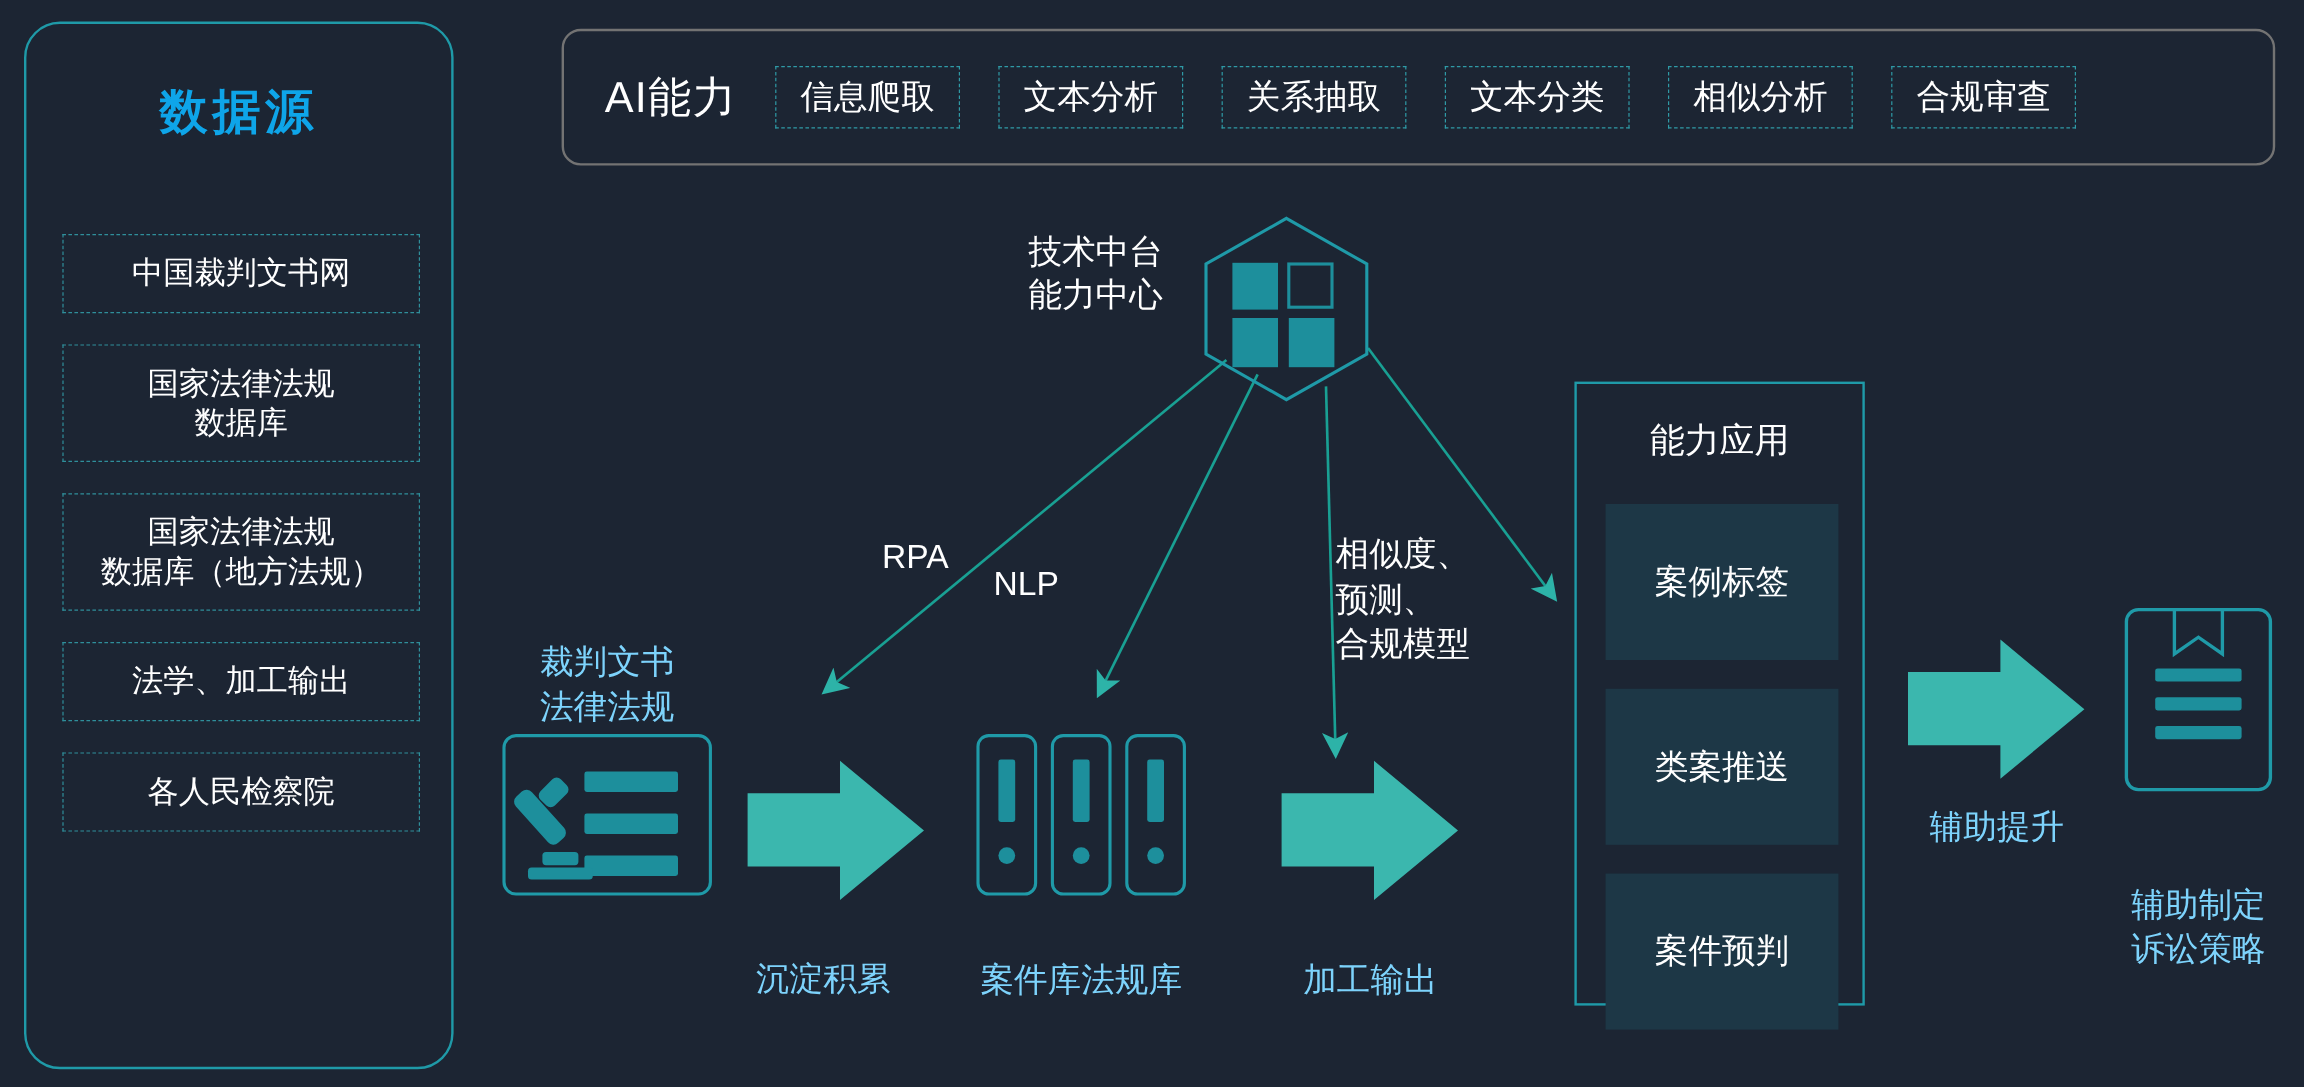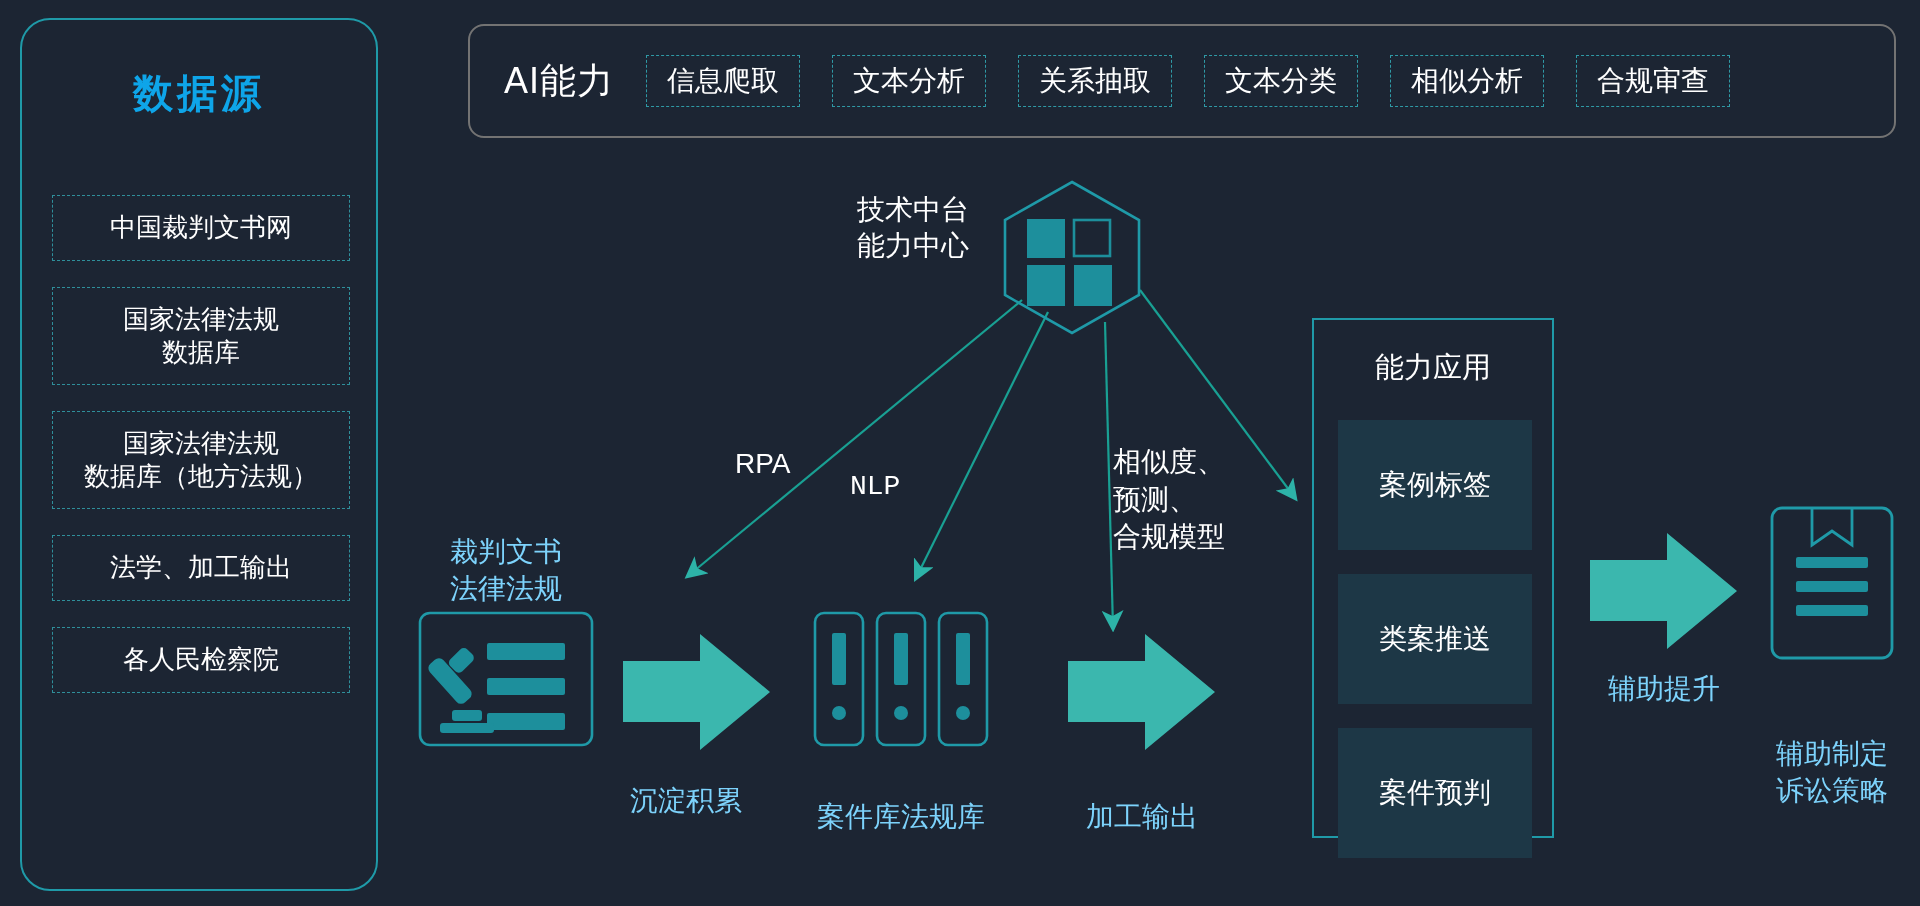--- a/index.html
+++ b/index.html
@@ -198,29 +198,29 @@
       <div class="ai-tag">文本分类</div>
       <div class="ai-tag">相似分析</div>
       <div class="ai-tag">合规审查</div>
     </div>
   </div>
 
   <div class="hex-label" style="white-space:pre-line">技术中台
 能力中心</div>
 
   <div class="wire-label" style="left:735px; top:445px;">RPA</div>
-  <div class="wire-label" style="left:850px; top:468px;font-family:Liberation Mono, monospace;">NLP</div>
+  <div class="wire-label" style="left:828px; top:468px;">NLP</div>
   <div class="wire-label" style="left:1113px; top:443px; white-space:pre-line;">相似度、
 预测、
 合规模型</div>
 
   <div class="stage-label doc-caption" style="white-space:pre-line">裁判文书
 法律法规</div>
 
-  <div class="stage-label" style="left:600px; top:764px; width:172px;font-family:Liberation Serif, serif;">沉淀积累</div>
+  <div class="stage-label" style="left:600px; top:780px; width:172px;font-family:Liberation Serif, serif;">沉淀积累</div>
 
   <div class="stage-label" style="left:780px; top:780px; width:242px;">案件库法规库</div>
 
   <div class="stage-label" style="left:1056px; top:780px; width:172px;">加工输出</div>
 
   <div class="stage-label" style="left:1578px; top:652px; width:172px;">辅助提升</div>
 
   <div class="stage-label book-caption" style="white-space:pre-line">辅助制定
 诉讼策略</div>
 

